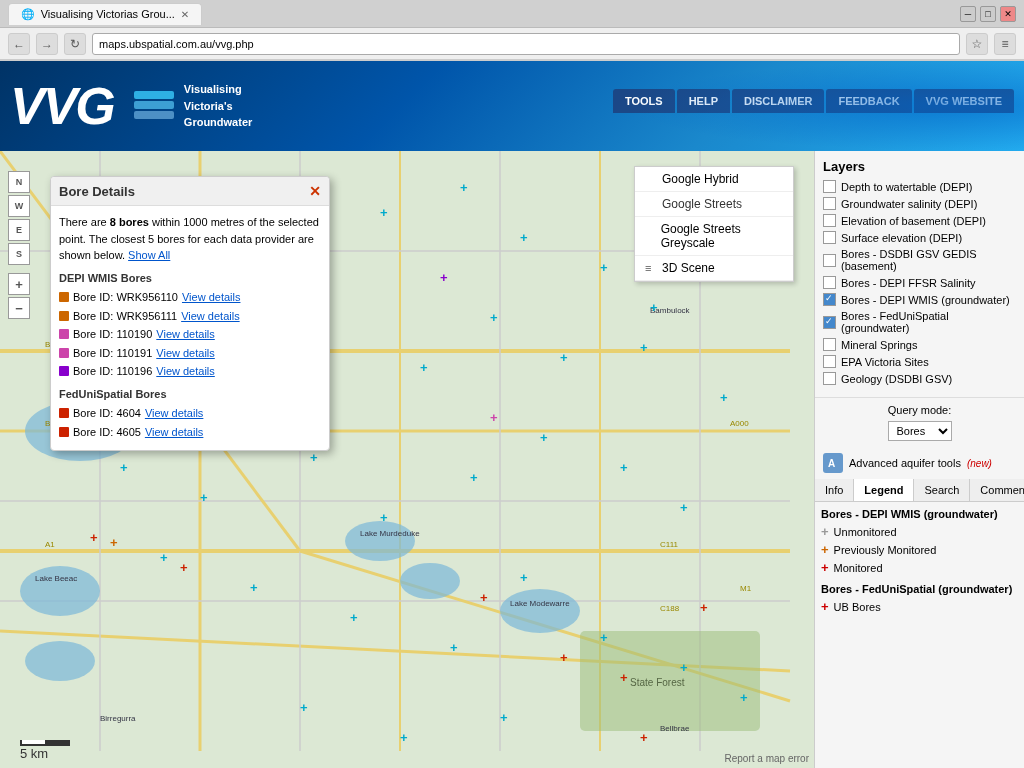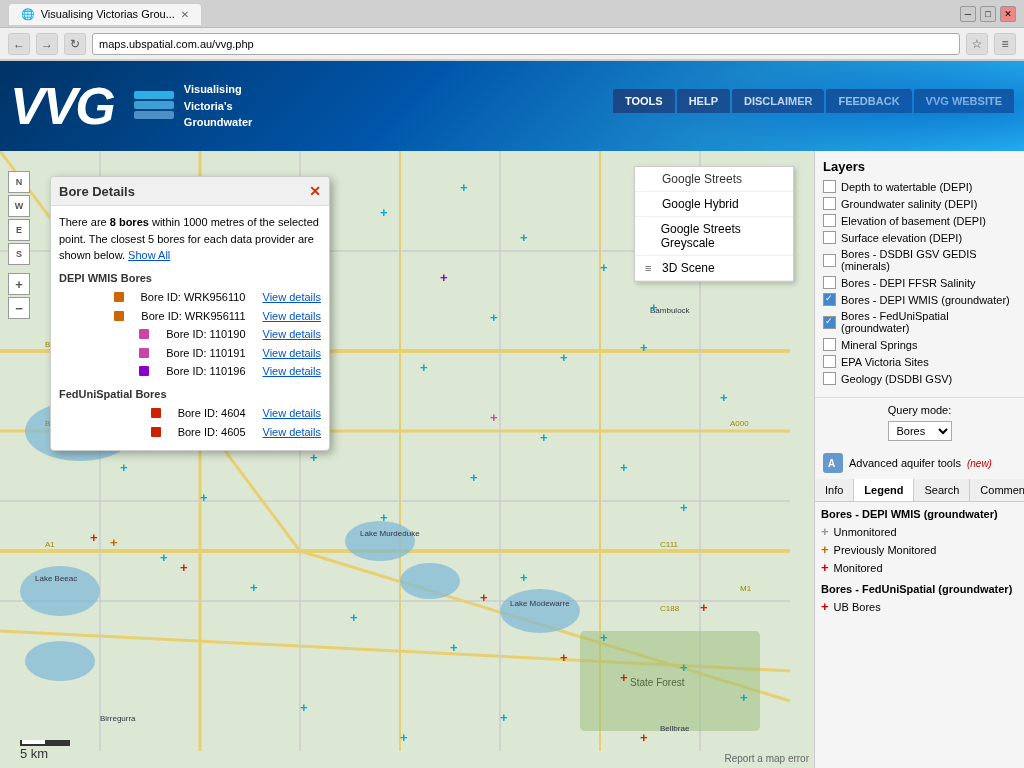--- a/index.html
+++ b/index.html
@@ -70,21 +70,21 @@
     .plus-ub { color: #cc0000; }
 
     
     .bore-popup { position: absolute; top: 25px; left: 50px; width: 280px; background: white; border: 1px solid #ccc; border-radius: 4px; box-shadow: 3px 3px 8px rgba(0,0,0,0.3); z-index: 100; }
     .popup-header { background: #f0f0f0; padding: 6px 8px; display: flex; justify-content: space-between; align-items: center; border-bottom: 1px solid #ddd; border-radius: 4px 4px 0 0; }
     .popup-title { font-weight: bold; font-size: 13px; color: #333; }
     .popup-close { color: #cc3300; font-size: 14px; cursor: pointer; font-weight: bold; }
     .popup-body { padding: 8px; font-size: 11px; line-height: 1.5; }
     .popup-body p { margin-bottom: 6px; }
     .popup-section-title { font-weight: bold; color: #333; margin: 6px 0 3px; }
-    .bore-entry { display: flex; align-items: center; gap: 17px; margin-bottom: 2px; justify-content: flex-end; }
+    .bore-entry { display: flex; align-items: center; gap: 4px; margin-bottom: 2px; }
     .bore-dot { width: 10px; height: 10px; border-radius: 1px; flex-shrink: 0; }
     .bore-id { font-size: 11px; }
     .view-link { color: #0055cc; text-decoration: underline; cursor: pointer; }
     .show-all { color: #0055cc; text-decoration: underline; cursor: pointer; }
 
     
     .map-type-dropdown { position: absolute; top: 15px; right: 20px; background: white; border: 1px solid #ccc; box-shadow: 2px 2px 5px rgba(0,0,0,0.2); z-index: 50; width: 160px; }
     .map-type-item { padding: 5px 10px; font-size: 12px; cursor: pointer; display: flex; align-items: center; gap: 5px; border-bottom: 1px solid #eee; }
     .map-type-item.active { color: #333; }
     .map-type-item .check { font-size: 11px; color: #555; width: 12px; }
@@ -265,27 +265,27 @@
       <div class="bore-marker bore-red" style="top:520px;left:620px">+</div>
       <div class="bore-marker bore-red" style="top:450px;left:700px">+</div>
       <div class="bore-marker bore-red" style="top:580px;left:640px">+</div>
       <div class="bore-marker bore-red" style="top:440px;left:480px">+</div>
 
       <div class="bore-marker bore-purple" style="top:120px;left:440px">+</div>
       <div class="bore-marker bore-pink" style="top:260px;left:490px">+</div>
       <div class="bore-marker bore-orange" style="top:385px;left:110px">+</div>
 
       <div class="map-type-dropdown">
+        <div class="map-type-item">
+          <span class="check"></span>
+          <span>Google Hybrid</span>
+        </div>
         <div class="map-type-item active">
           <span class="check"></span>
           <span>Google Streets</span>
-        </div>
-        <div class="map-type-item">
-          <span class="check"></span>
-          <span>Google Hybrid</span>
         </div>
         <div class="map-type-item">
           <span class="check"></span>
           <span>Google Streets Greyscale</span>
         </div>
         <div class="map-type-item">
           <span class="check">≡</span>
           <span>3D Scene</span>
         </div>
       </div>
@@ -377,21 +377,21 @@
       <div class="layer-item">
         <div class="layer-checkbox"></div>
         <span>Elevation of basement (DEPI)</span>
       </div>
       <div class="layer-item">
         <div class="layer-checkbox"></div>
         <span>Surface elevation (DEPI)</span>
       </div>
       <div class="layer-item">
         <div class="layer-checkbox"></div>
-        <span>Bores - DSDBI GSV GEDIS (minerals)</span>
+        <span>Bores - DSDBI GSV GEDIS (basement)</span>
       </div>
       <div class="layer-item">
         <div class="layer-checkbox"></div>
         <span>Bores - DEPI FFSR Salinity</span>
       </div>
       <div class="layer-item">
         <div class="layer-checkbox checked"></div>
         <span>Bores - DEPI WMIS (groundwater)</span>
       </div>
       <div class="layer-item">

